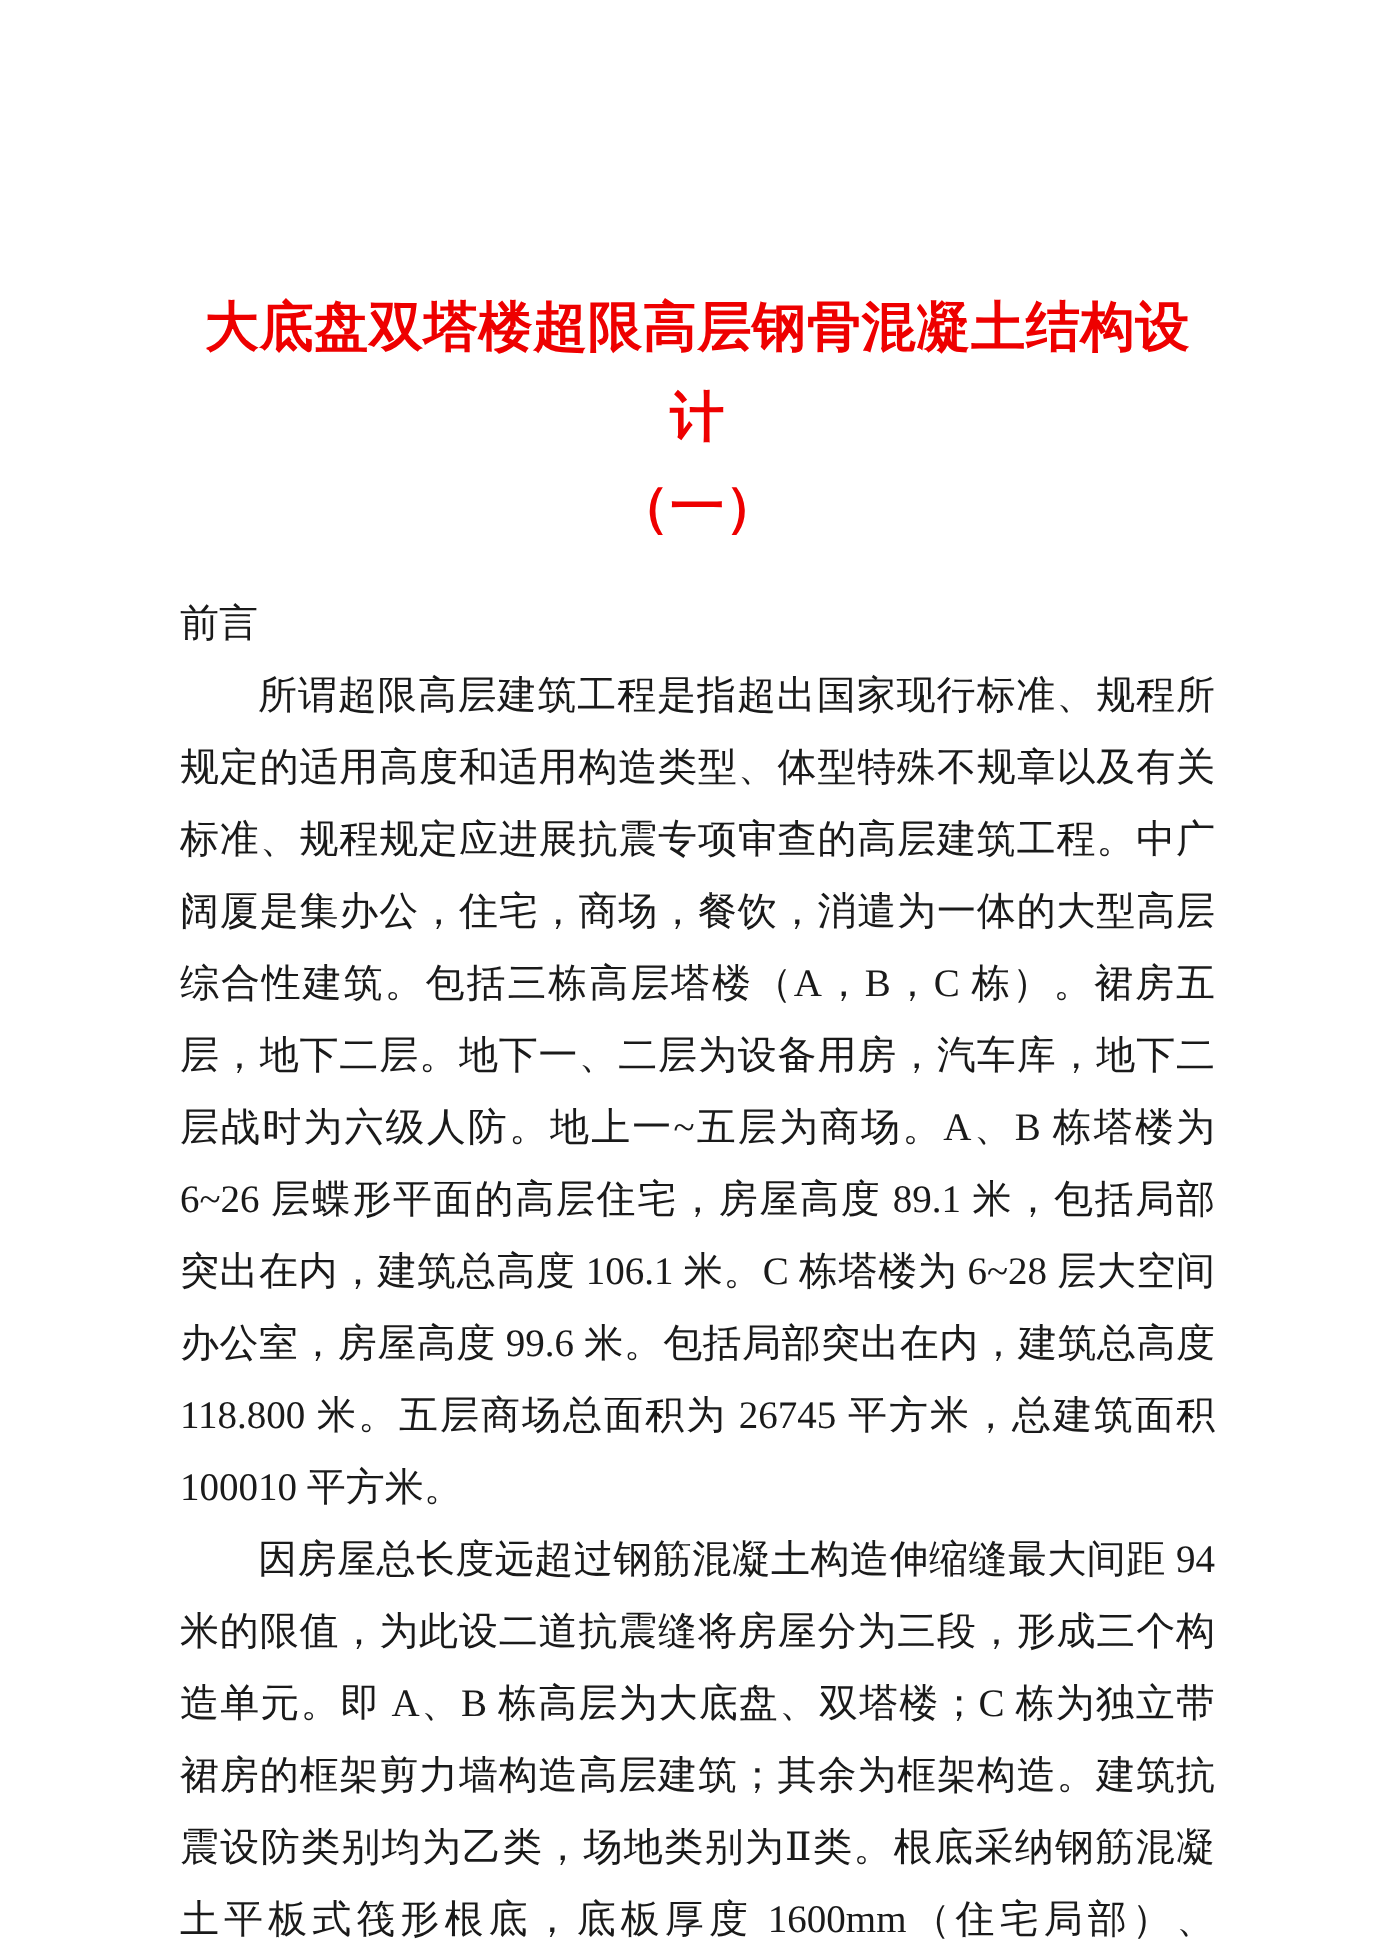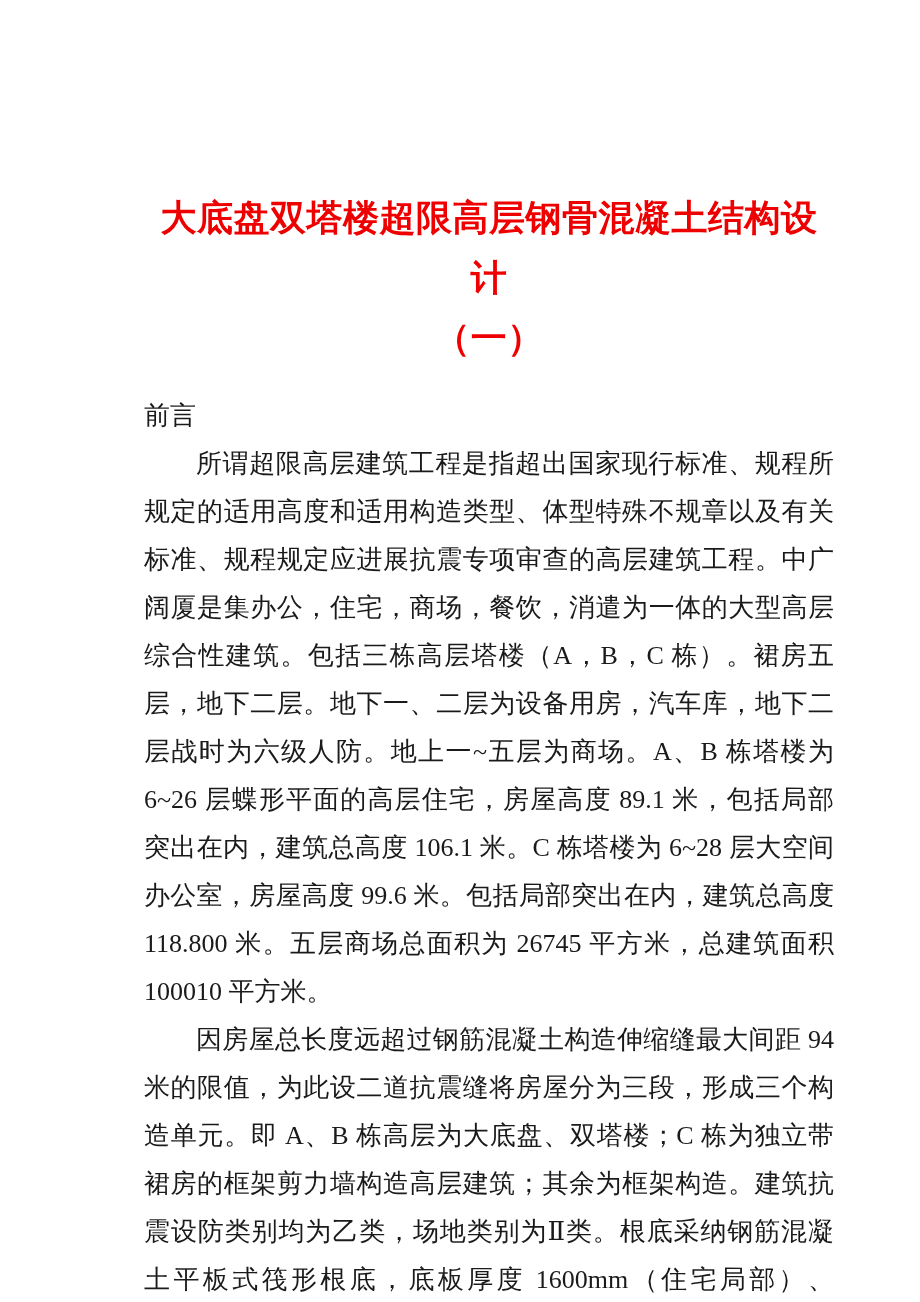--- a/index.html
+++ b/index.html
@@ -6,21 +6,20 @@
   html, body { background: #ffffff; }
   .page {
     position: relative;
     width: 920px;
     height: 1302px;
     margin: 0 auto;
     background: #ffffff;
     overflow: hidden;
     font-family: "Liberation Serif", "DejaVu Serif", serif;
     color: #1a1a1a;
-    padding-left: 24px;
   }
   .title-block {
     padding-top: 188px;
     width: 690px;
     margin-left: 120px;
     text-align: center;
   }
   .title-line {
     font-size: 36px;
     line-height: 60px;

